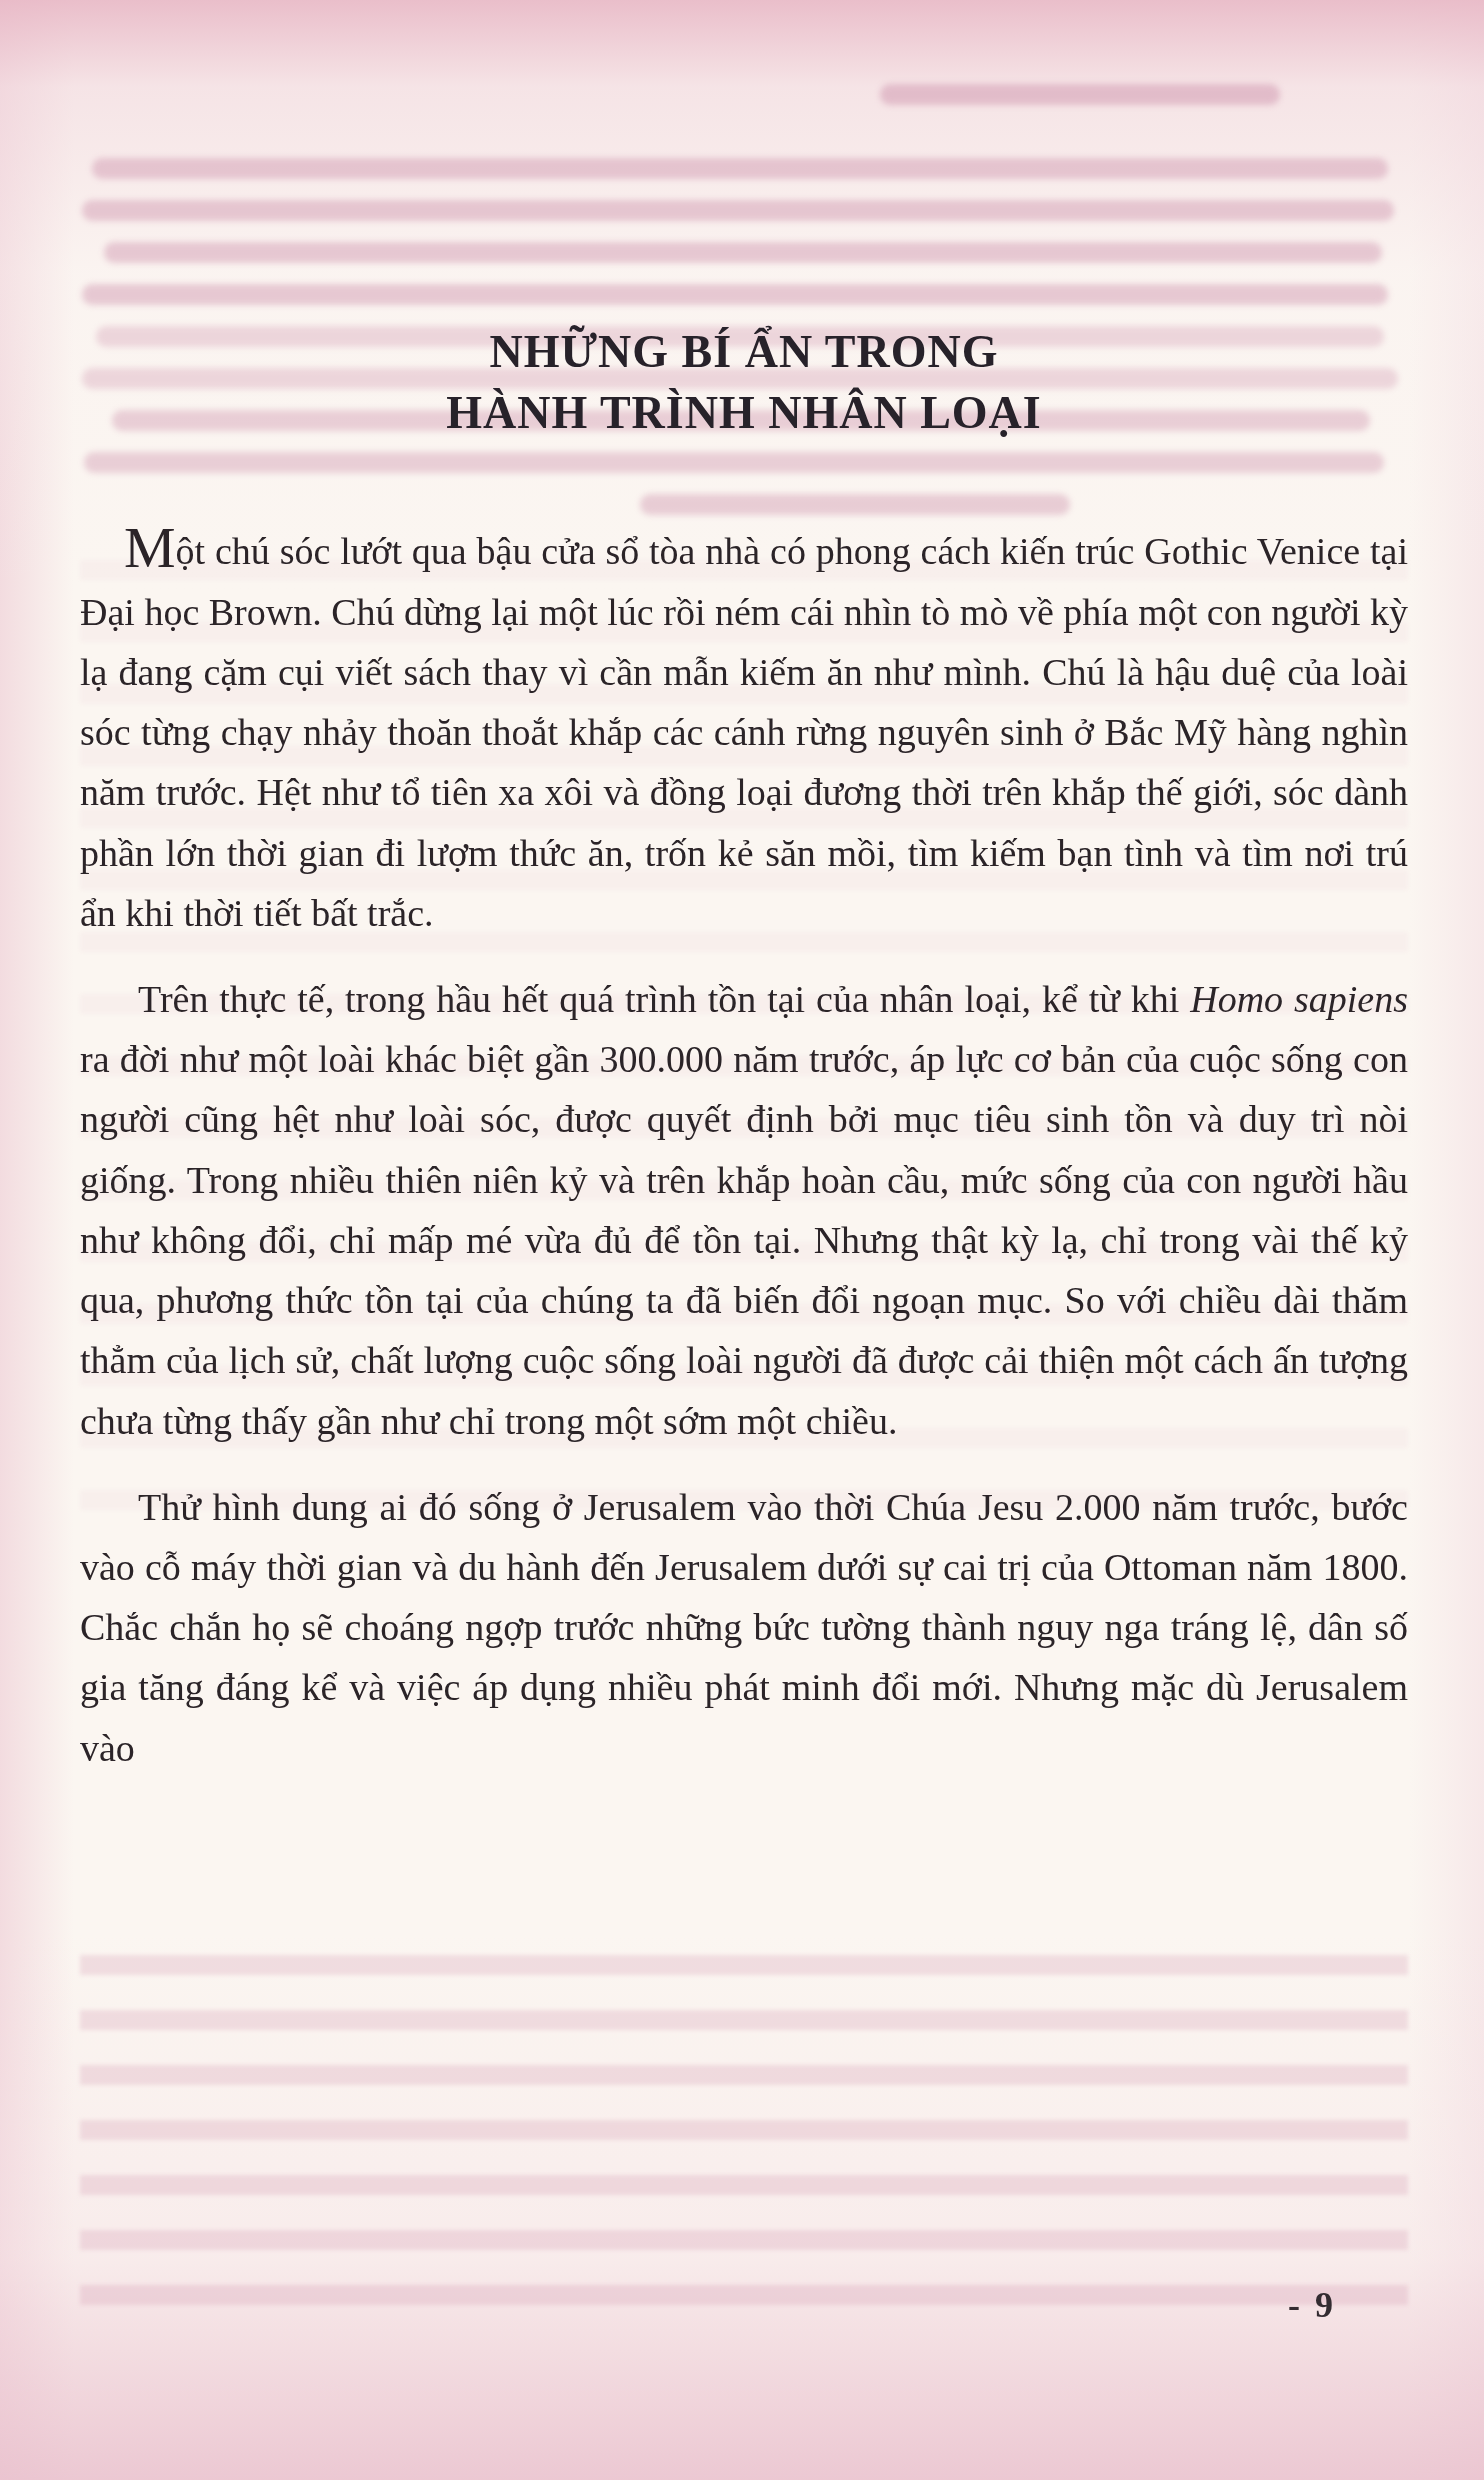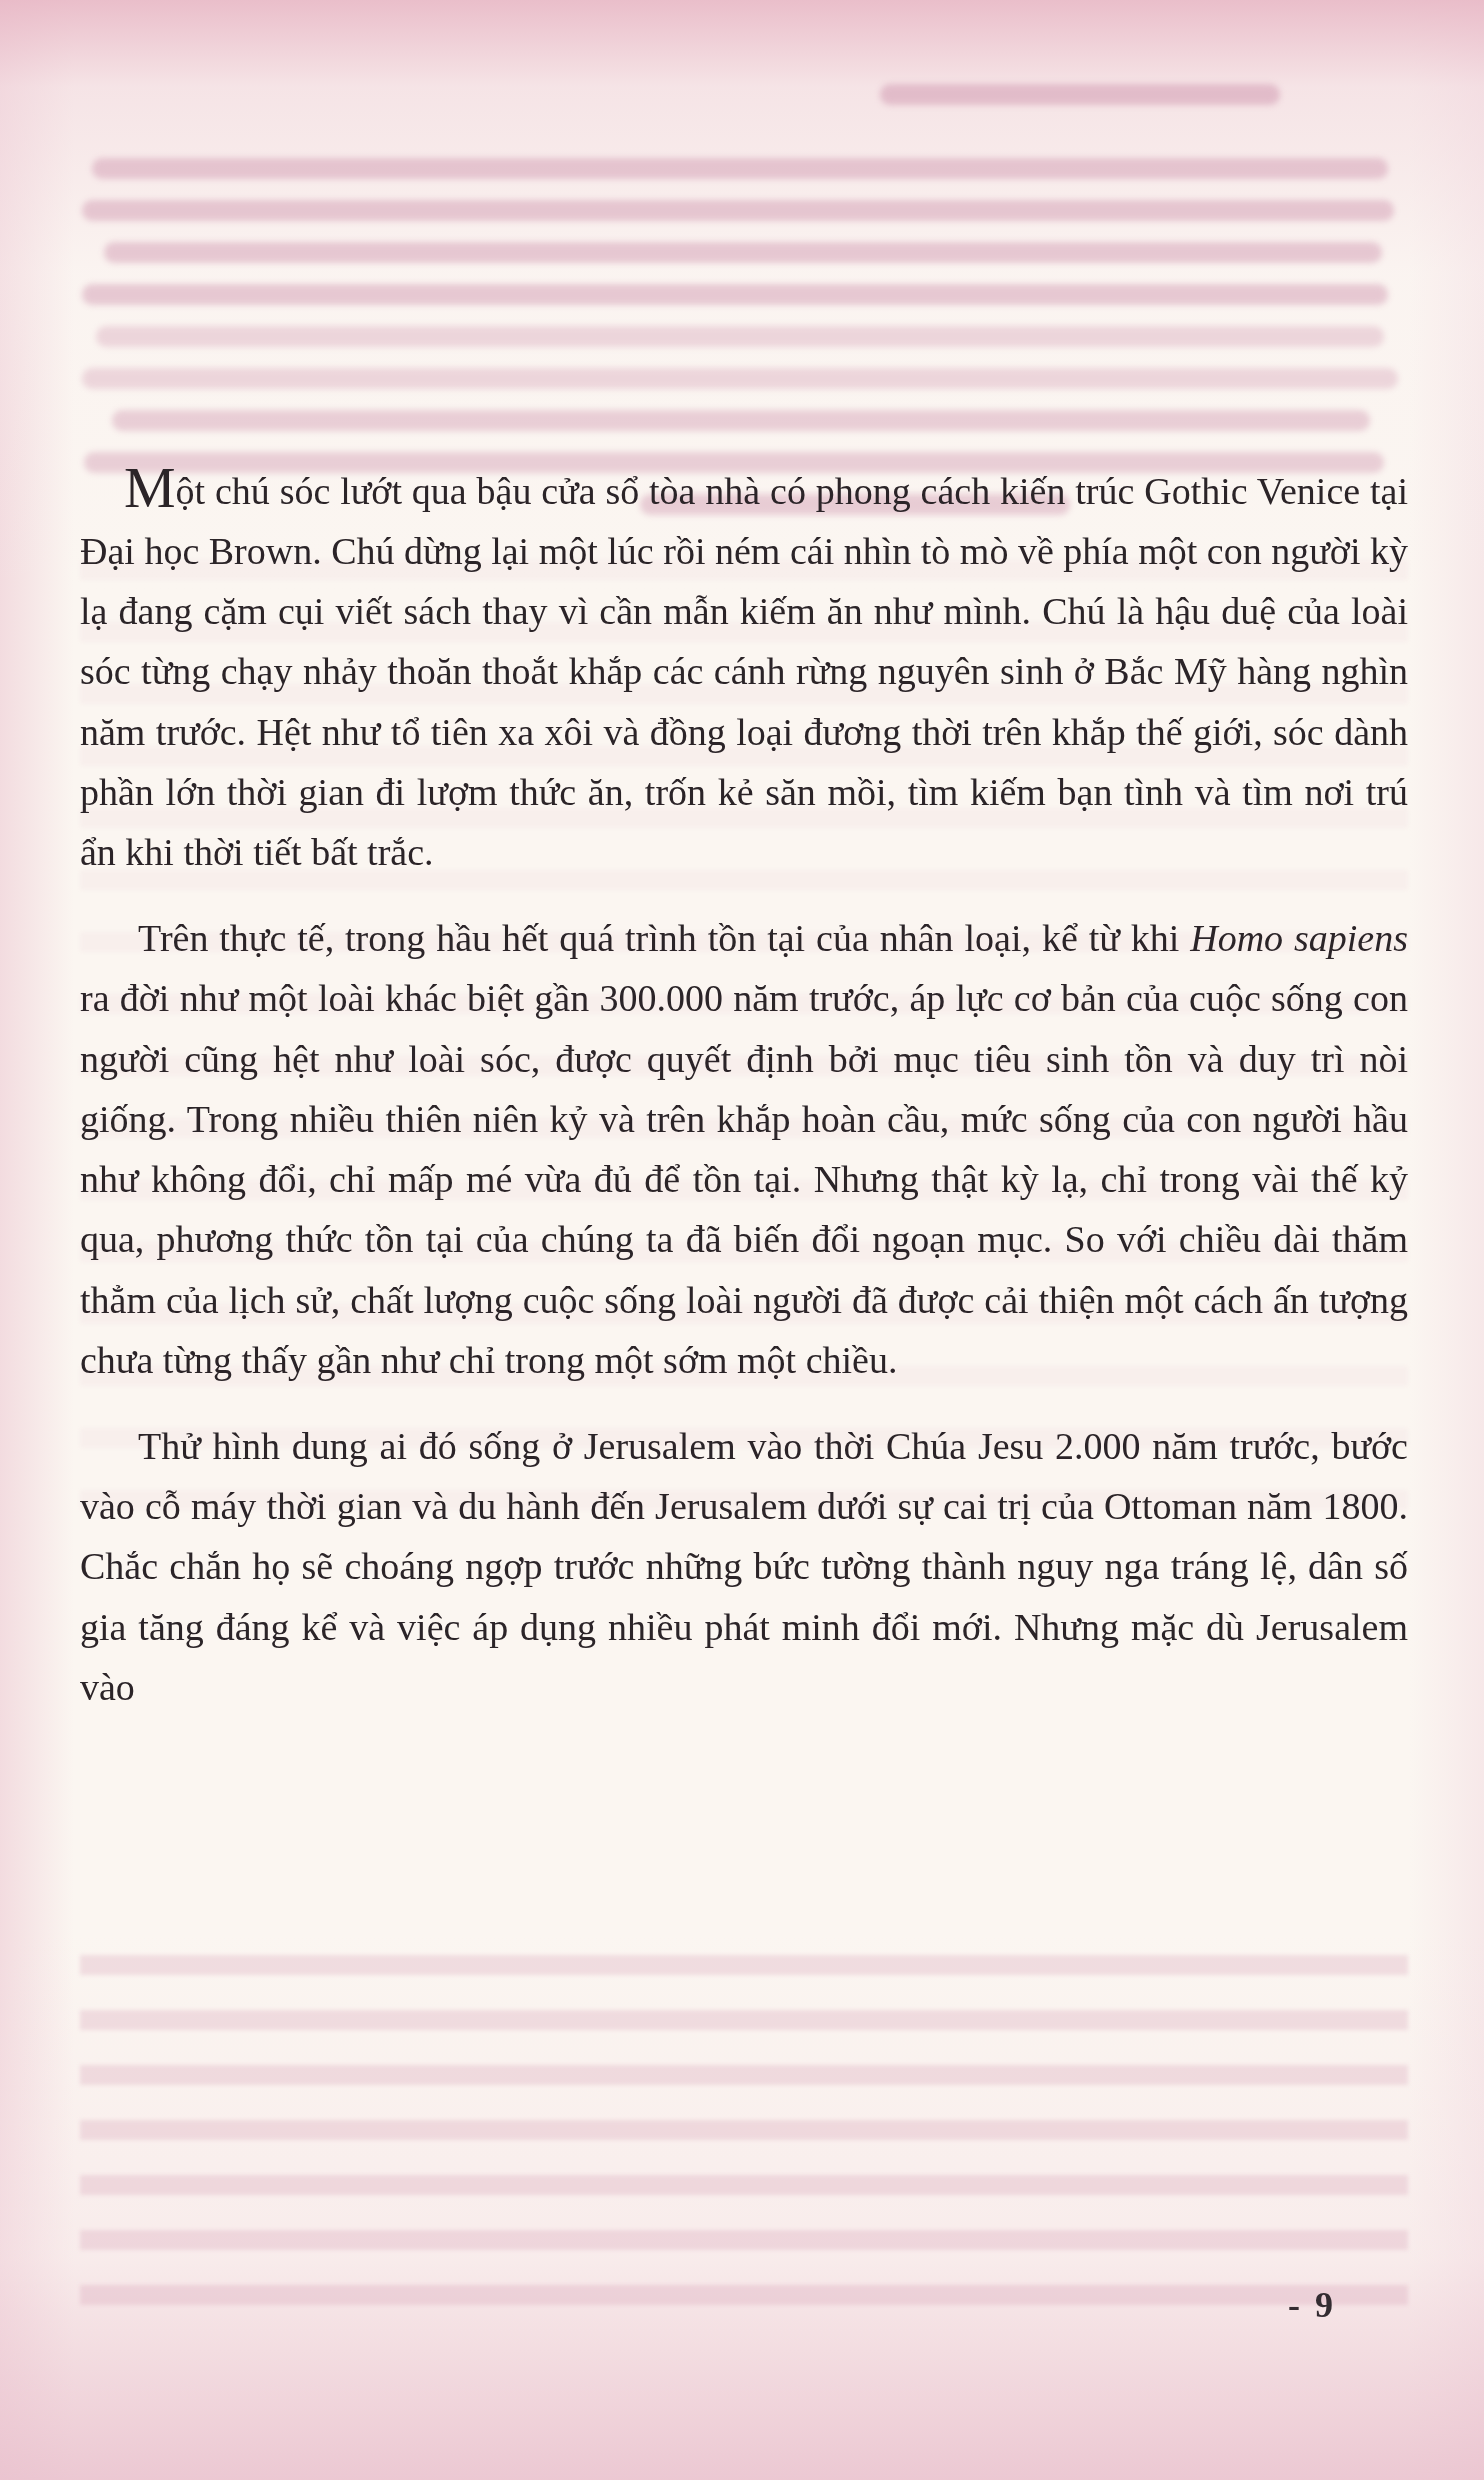--- a/index.html
+++ b/index.html
@@ -129,21 +129,22 @@
   <div class="ghost-line" style="top:452px; left:84px;  width:1300px; opacity:0.4;"></div>
   <div class="ghost-line" style="top:494px; left:640px; width:430px;  opacity:0.42;"></div>
 
   <div class="ghost-band mid" style="top:560px; height:960px;"></div>
 
   <div class="ghost-band bottom" style="top:1955px; height:350px;"></div>
 
   <div class="content">
 
     <h1 class="chapter-title">
-      <br>
+      <span>NHỮNG BÍ ẨN TRONG</span><br>
+      <span>HÀNH TRÌNH NHÂN LOẠI</span>
     </h1>
 
     <div class="body-text">
 
       <p class="first"><span class="dropcap">M</span><span>ột chú sóc lướt qua bậu cửa sổ tòa nhà có phong cách kiến trúc Gothic Venice tại Đại học Brown. Chú dừng lại một lúc rồi ném cái nhìn tò mò về phía một con người kỳ lạ đang cặm cụi viết sách thay vì cần mẫn kiếm ăn như mình. Chú là hậu duệ của loài sóc từng chạy nhảy thoăn thoắt khắp các cánh rừng nguyên sinh ở Bắc Mỹ hàng nghìn năm trước. Hệt như tổ tiên xa xôi và đồng loại đương thời trên khắp thế giới, sóc dành phần lớn thời gian đi lượm thức ăn, trốn kẻ săn mồi, tìm kiếm bạn tình và tìm nơi trú ẩn khi thời tiết bất trắc.</span></p>
 
       <p class="indent"><span>Trên thực tế, trong hầu hết quá trình tồn tại của nhân loại, kể từ khi </span><span class="italic">Homo sapiens</span><span> ra đời như một loài khác biệt gần 300.000 năm trước, áp lực cơ bản của cuộc sống con người cũng hệt như loài sóc, được quyết định bởi mục tiêu sinh tồn và duy trì nòi giống. Trong nhiều thiên niên kỷ và trên khắp hoàn cầu, mức sống của con người hầu như không đổi, chỉ mấp mé vừa đủ để tồn tại. Nhưng thật kỳ lạ, chỉ trong vài thế kỷ qua, phương thức tồn tại của chúng ta đã biến đổi ngoạn mục. So với chiều dài thăm thẳm của lịch sử, chất lượng cuộc sống loài người đã được cải thiện một cách ấn tượng chưa từng thấy gần như chỉ trong một sớm một chiều.</span></p>
 
       <p class="indent"><span>Thử hình dung ai đó sống ở Jerusalem vào thời Chúa Jesu 2.000 năm trước, bước vào cỗ máy thời gian và du hành đến Jerusalem dưới sự cai trị của Ottoman năm 1800. Chắc chắn họ sẽ choáng ngợp trước những bức tường thành nguy nga tráng lệ, dân số gia tăng đáng kể và việc áp dụng nhiều phát minh đổi mới. Nhưng mặc dù Jerusalem vào</span></p>
 

